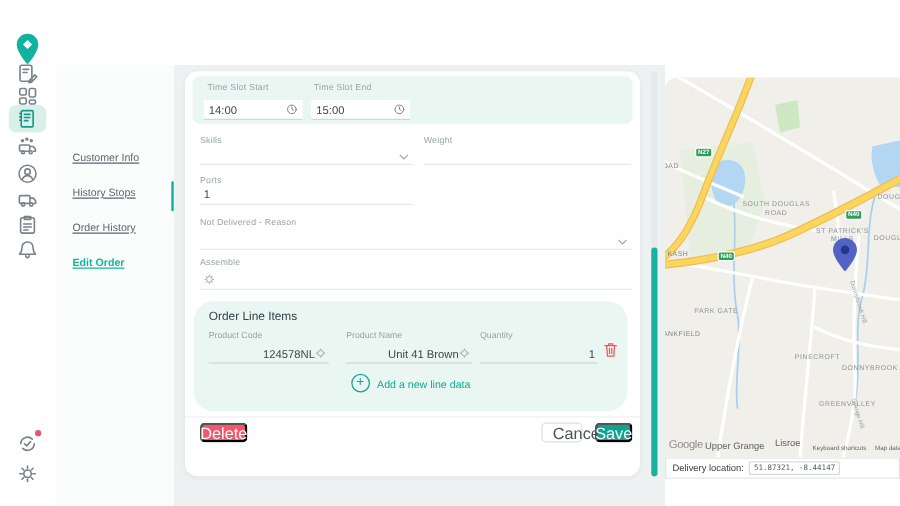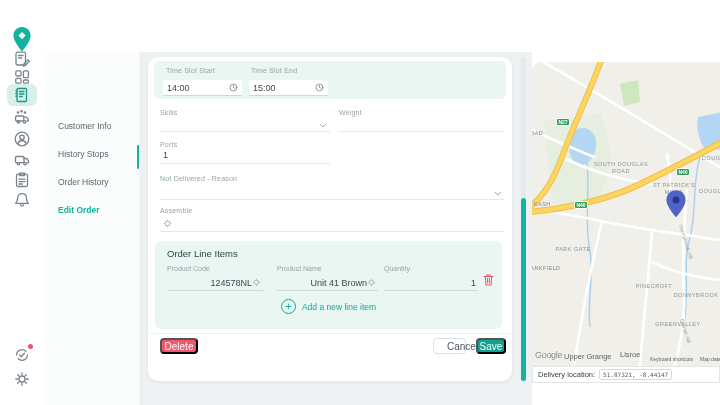--- a/index.html
+++ b/index.html
@@ -11,51 +11,51 @@
   .rail { position:absolute; left:0; top:0; width:45px; height:405px; background:#fff; z-index:5; }
   .logo { position:absolute; left:10px; top:26px; width:24px; height:27px; }
   .ricon { position:absolute; width:18px; height:18px; left:13px; }
   .ricon svg { width:18px; height:18px; stroke:#78838c; fill:none; stroke-width:1.3; stroke-linecap:round; stroke-linejoin:round; }
   .ricon.active-wrap { left:7px; top:84px; width:30px; height:22px; background:#d9f0ea; border-radius:6px; }
   .ricon.active-wrap svg { position:absolute; left:6px; top:2px; stroke:#159a87; }
   .red-dot { position:absolute; right:-2px; top:-2px; width:5px; height:5px; background:#e8566d; border-radius:50%; }
 
   
   .subnav { position:absolute; left:45px; top:52px; width:95px; height:353px; background:#fbfcfc; border-right:1px solid #f0f2f3; z-index:4; }
-  .nav-item { position:absolute; left:13px; font-size:8.5px; color:#5a6670; cursor:pointer; }
+  .nav-item { position:absolute; left:13px; font-size:8.5px; color:#5a6670; cursor:pointer;text-decoration:underline; }
   .nav-item.active { color:#14b3a0; font-weight:bold; }
   .nav-bar { position:absolute; right:0; top:93px; width:2.5px; height:24px; background:#14b3a0; border-radius:2px; }
 
   
   .content-bg { position:absolute; left:140px; top:52px; width:392px; height:353px; background:#eef1f1; }
   .panel { position:absolute; left:148px; top:57px; width:364px; height:324px; background:#fff; border-radius:10px; box-shadow:0 1px 4px rgba(25,40,50,.06); z-index:3; }
 
   .mint { position:absolute; left:6px; top:4px; width:352px; height:38px; background:#e9f6f1; border-radius:6px; }
   .lbl { position:absolute; font-size:7px; color:#96a3aa; letter-spacing:.2px; }
   .val { font-size:9px; color:#3d4750; }
   .ts-input { position:absolute; width:79px; height:16px; background:#fff; border-bottom:1px solid #cfd8d8; display:flex; align-items:center; padding:0 4px; }
   .ts-input .val { flex:1; }
   .mini-svg { width:9px; height:9px; stroke:#6f7a80; fill:none; stroke-width:1; stroke-linecap:round; }
   .uline { position:absolute; border-bottom:1px solid #e4e8e9; display:flex; align-items:flex-end; padding:0 3px 3px 3px; }
   .uline .val { flex:1; }
   .chev { width:8px; height:5px; stroke:#9aa5ab; fill:none; stroke-width:1.2; }
   .gear-sm { width:9px; height:9px; stroke:#98a2a8; fill:none; stroke-width:1; }
 
-  .card { position:absolute; left:7px; top:184px; width:347px; height:88px; background:#e9f6f1; border-radius:6px; }
+  .card { position:absolute; left:7px; top:184px; width:347px; height:88px; background:#e9f6f1; border-radius:16px; }
   .card-title { position:absolute; left:12px; top:7px; font-size:9.5px; color:#33424a; }
   .col-lbl { position:absolute; top:24px; font-size:7px; color:#96a3aa; }
   .cell { position:absolute; top:34px; height:16px; border-bottom:1px solid #cfd8d8; display:flex; align-items:center; padding:0 2px;justify-content:flex-end; }
   .trash { position:absolute; left:328px; top:32px; width:11px; height:14px; }
   .trash svg { width:11px; height:14px; stroke:#ef5360; fill:none; stroke-width:1.1; stroke-linecap:round; stroke-linejoin:round; }
   .add-row { position:absolute; left:0; top:58px; width:347px; display:flex; align-items:center; justify-content:center; gap:6px; cursor:pointer; }
   .plus-circle { width:15px; height:15px; border:1px solid #14a795; border-radius:50%; color:#14a795; font-size:11px; line-height:13px; text-align:center; }
   .add-lbl { font-size:8.5px; color:#14a795; }
 
   .footer-div { position:absolute; left:0; top:276px; width:364px; border-top:1px solid #f0f1f1; }
-  .btn { position:absolute; top:281px; height:16px; border-radius:4px; font-size:10px; display:flex; align-items:center; justify-content:center; cursor:pointer; }
+  .btn { position:absolute; top:281px; height:16px; border-radius:4px; font-size:13px; display:flex; align-items:center; justify-content:center; cursor:pointer; }
   .btn-delete { left:12px; width:38px; background:#f4566b; color:#fff; }
   .btn-cancel { left:285px; width:33px; background:#fff; border:1px solid #dcdfe2; color:#4a545c;padding-left:26px; }
   .btn-save { left:328px; width:30px; background:#0fa390; color:#fff; }
 
   
   .sb-track { position:absolute; left:521px; top:57px; width:5px; height:324px; background:#e7eaeb; border-radius:3px; }
   .sb-thumb { position:absolute; left:521px; top:198px; width:5px; height:183px; background:#17b3a0; border-radius:3px; }
 
   
   .map { position:absolute; left:532px; top:62px; width:188px; height:304px; background:#f1efe9; overflow:hidden; border-radius:10px 0 0 0; }
@@ -251,21 +251,21 @@
       <div class="cell" style="left:229px;width:94px">
         <span class="val">1</span>
       </div>
       <div class="trash">
         <svg viewBox="0 0 12 14">
             <path d="M1 3.2h10M4.2 3V1.6h3.6V3M2.6 3.4l.6 9h5.6l.6-9M5 5.5v4.5M7 5.5v4.5"></path>
           </svg>
       </div>
       <div class="add-row">
         <span class="plus-circle">+</span>
-        <span class="add-lbl">Add a new line item</span>
+        <span class="add-lbl">Add a new line data</span>
       </div>
     </section>
 
     <div class="footer-div"></div>
     <button class="btn btn-delete">Delete</button>
     <button class="btn btn-cancel">Cancel</button>
     <button class="btn btn-save">Save</button>
   </main>
 
   <div class="sb-track"></div>

